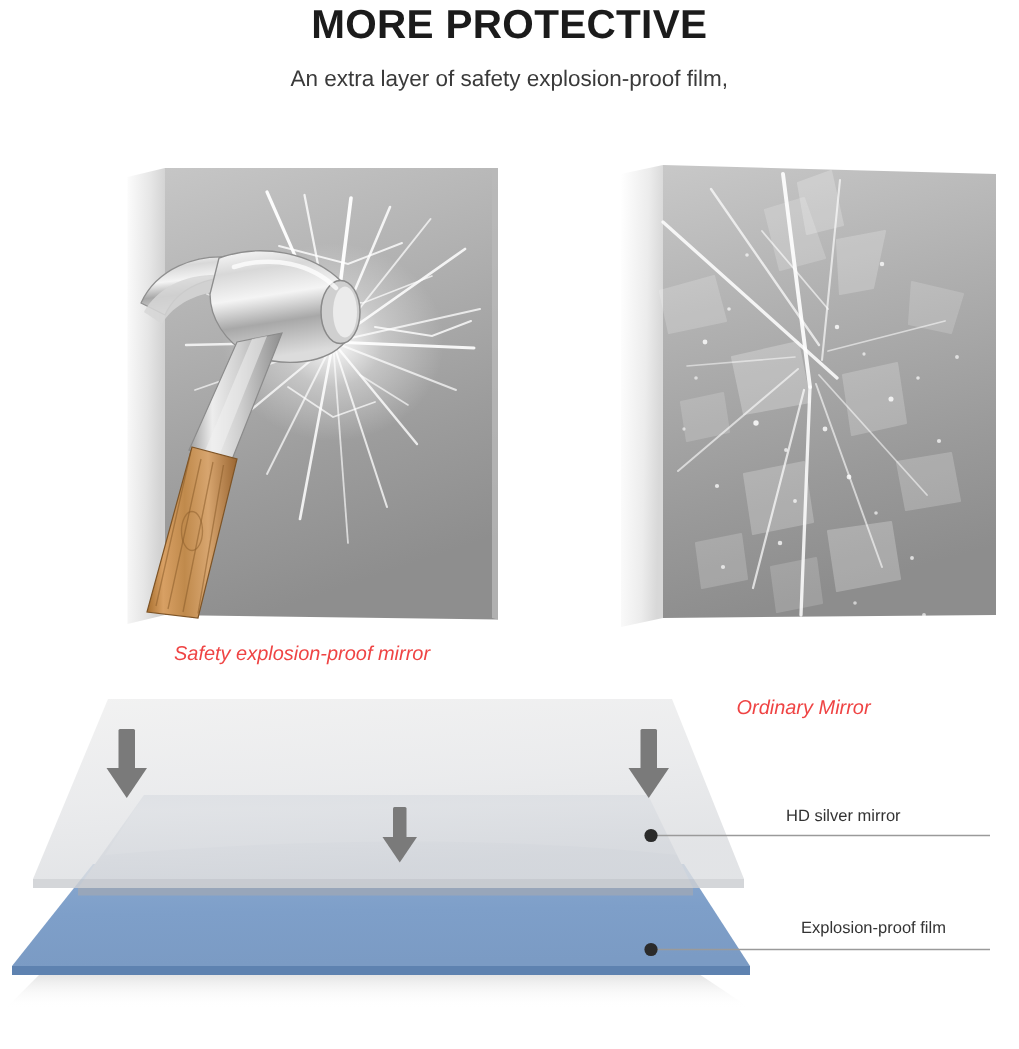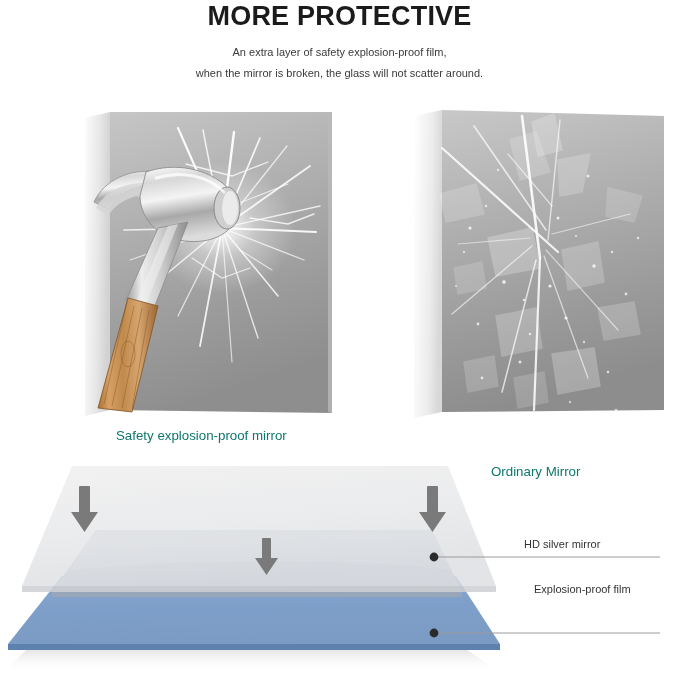--- a/index.html
+++ b/index.html
@@ -30,21 +30,21 @@
     font-weight: bold;
     letter-spacing: 0.2px;
     color: #1b1b1b;
     line-height: 30px;
   }
   #subtitle {
     margin: 0;
     padding-top: 11px;
   }
   .sub-line {
-    font-size: 11px;
+    font-size: 15px;
     color: #3a3a3a;
     line-height: 21px;
     display: block;
   }
 
   
   #panels {
     position: absolute;
     top: 110px; left: 0;
     width: 679px;
@@ -58,52 +58,52 @@
   }
   #panel-left-wrap  { left: 82px; }
   #panel-right-wrap { left: 412px; }
 
   .panel-svg { display: block; }
 
   
   .caption {
     position: absolute;
     font-size: 13.3px;
-    color: #0f766e;
+    color: #ef4444;
     white-space: nowrap;
+    font-style: italic;
   }
   #caption-left  { top: 428px; left: 116px; }
   #caption-right { top: 428px; left: 491px; margin-top: 36px; }
 
   
   #layers {
     position: absolute;
     top: 458px; left: 0;
     width: 679px;
     height: 241px;
   }
   #layers-svg { display: block; }
 
   .layer-label {
     position: absolute;
     font-size: 11px;
     color: #333333;
     white-space: nowrap;
   }
   #label-mirror { top: 538px; left: 524px; }
-  #label-film   { top: 583px; left: 534px; }
+  #label-film   { top: 613px; left: 534px; }
 </style>
 </head>
 <body>
 
 <div id="header">
   <h1 id="title">MORE PROTECTIVE</h1>
   <div id="subtitle">
     <span class="sub-line">An extra layer of safety explosion-proof film,</span>
-    <span class="sub-line">when the mirror is broken, the glass will not scatter around.</span>
   </div>
 </div>
 
 <div id="panels">
 
   <div class="panel-wrap" id="panel-left-wrap">
     <svg class="panel-svg" width="260" height="310" viewBox="0 0 260 310">
       <defs>
         <linearGradient id="mirrorGradL" x1="0" y1="0" x2="0.25" y2="1">
           <stop offset="0%" stop-color="#c6c6c6"></stop>

